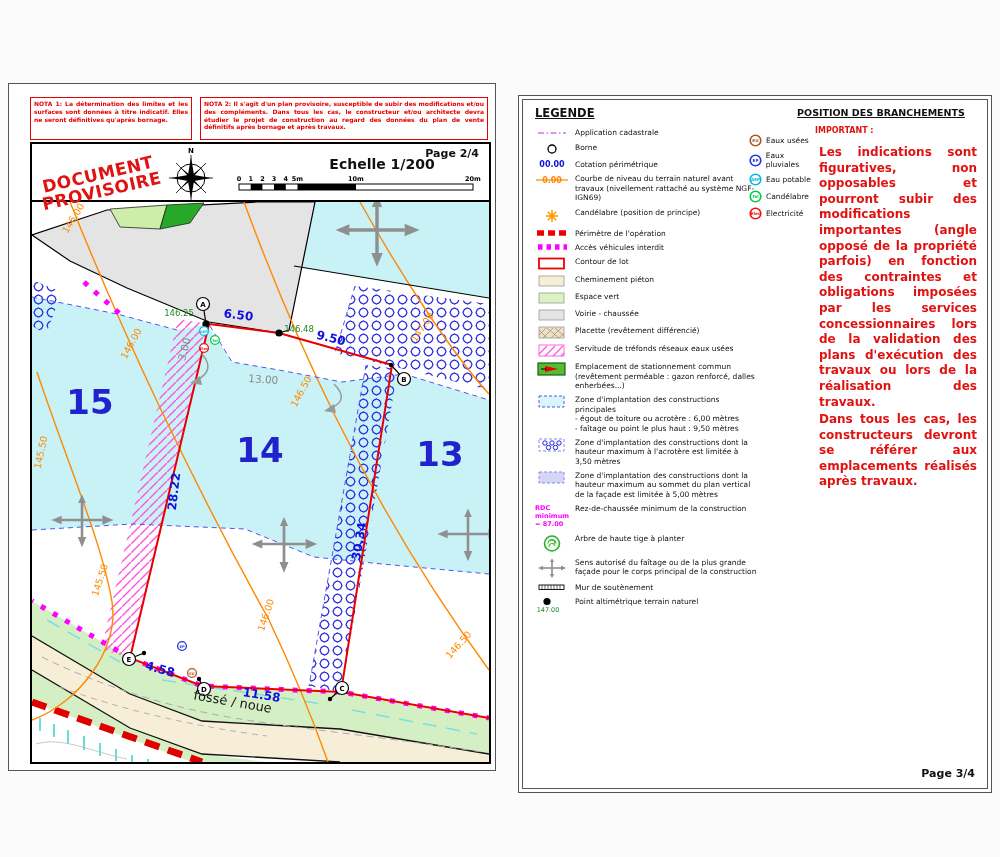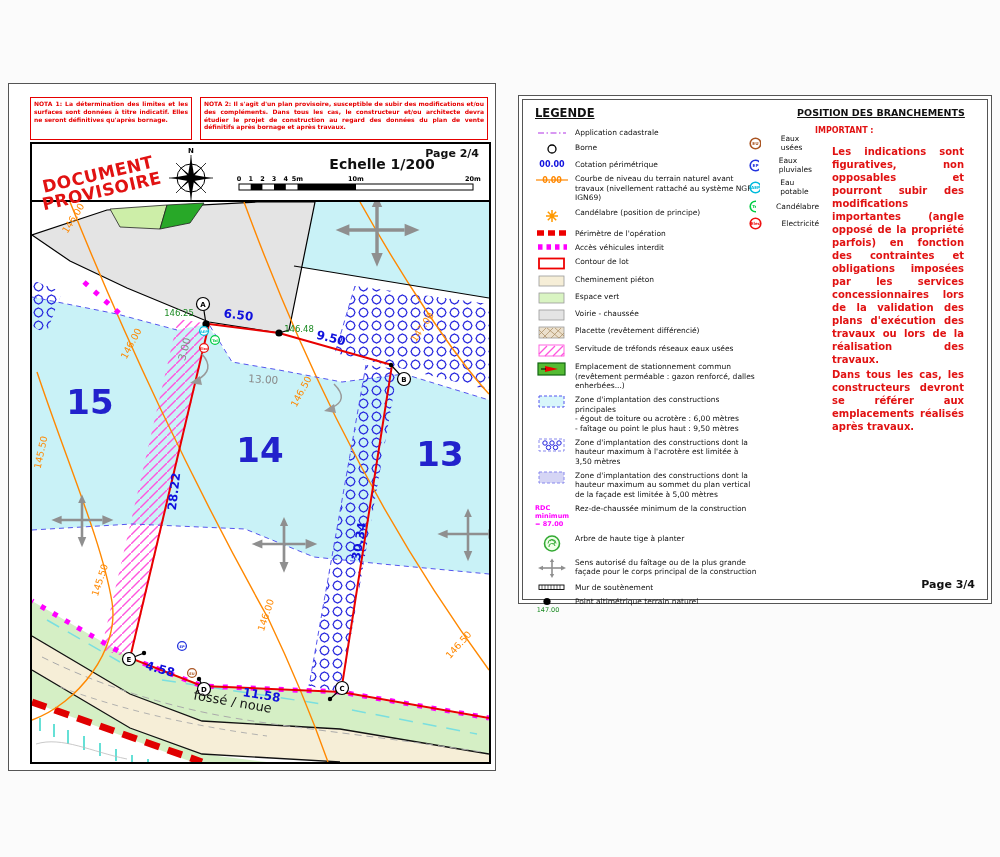--- a/index.html
+++ b/index.html
@@ -1,20 +1,20 @@
 <!DOCTYPE html>
 <html><head>
 <meta charset="utf-8">
 <style>
   html,body{margin:0;padding:0}
   body{width:1000px;height:857px;background:#fbfbfb;position:relative;
        font-family:"DejaVu Sans","Liberation Sans",sans-serif;color:#111}
   .page{position:absolute;background:#fff;border:1px solid #555;box-sizing:border-box}
   #left-page{left:8px;top:83px;width:488px;height:688px}
-  #right-page{left:518px;top:95px;width:474px;height:509px}
+  #right-page{left:518px;top:95px;width:474px;height:698px}
   #right-inner{position:absolute;inset:3px;border:1px solid #555}
 
   
   .nota{position:absolute;border:1px solid #e60000;color:#e60000;font-weight:bold;
         font-size:6px;line-height:1.3;padding:2px 3px;box-sizing:border-box;text-align:justify}
   #nota1{left:21px;top:13px;width:162px;height:43px}
   #nota2{left:191px;top:13px;width:288px;height:43px}
   #mainbox{position:absolute;left:21px;top:58px;width:457px;height:618px;border:2px solid #000}
   #header{position:relative;height:56px;border-bottom:2px solid #000;background:#fff}
   #stamp{position:absolute;left:2px;top:22px;width:132px;text-align:center;
@@ -36,26 +36,26 @@
   .ml-ut{font-weight:700}
 
   
   #legende-title{position:absolute;left:12px;top:6px;font-size:11.5px;font-weight:800;text-decoration:underline}
   #legend-list{position:absolute;left:12px;top:28px;width:222px}
   .leg-row{display:flex;gap:6px;margin-bottom:5px;align-items:flex-start}
   .leg-sym{flex:0 0 34px;display:flex;justify-content:center;align-items:flex-start;min-height:9px;text-align:center}
   .leg-label{font-size:7.5px;line-height:1.25}
   .leg-sub{font-size:7.5px;line-height:1.25}
   #utilities{position:absolute;left:226px;top:34px;width:70px}
-  .ut-row{display:flex;align-items:center;gap:20px;margin-bottom:4px;font-size:7.5px}
+  .ut-row{display:flex;align-items:center;gap:4px;margin-bottom:4px;font-size:7.5px}
   #pos-title{position:absolute;left:258px;top:7px;width:200px;text-align:center;
              font-size:9.5px;font-weight:800;text-decoration:underline}
   #important{position:absolute;left:292px;top:26px;width:166px;color:#e11212}
   #important h4{margin:0 0 10px;font-size:8px}
-  #important p{margin:0 17px 2px;font-size:10px;font-weight:700;text-align:justify;line-height:1.3}
+  #important p{margin:0 4px 2px;font-size:12px;font-weight:700;text-align:justify;line-height:1.3}
   #page-label-right{position:absolute;right:12px;bottom:8px;font-size:11px;font-weight:700}
 </style>
 </head>
 <body>
 
 <div class="page" id="left-page">
   <div class="nota" id="nota1">NOTA 1: La détermination des limites et les surfaces sont données à titre indicatif. Elles ne seront définitives qu'après bornage.</div>
   <div class="nota" id="nota2">NOTA 2: Il s'agit d'un plan provisoire, susceptible de subir des modifications et/ou des compléments. Dans tous les cas, le constructeur et/ou architecte devra étudier le projet de construction au regard des données du plan de vente définitifs après bornage et après travaux.</div>
 
   <div id="mainbox">

